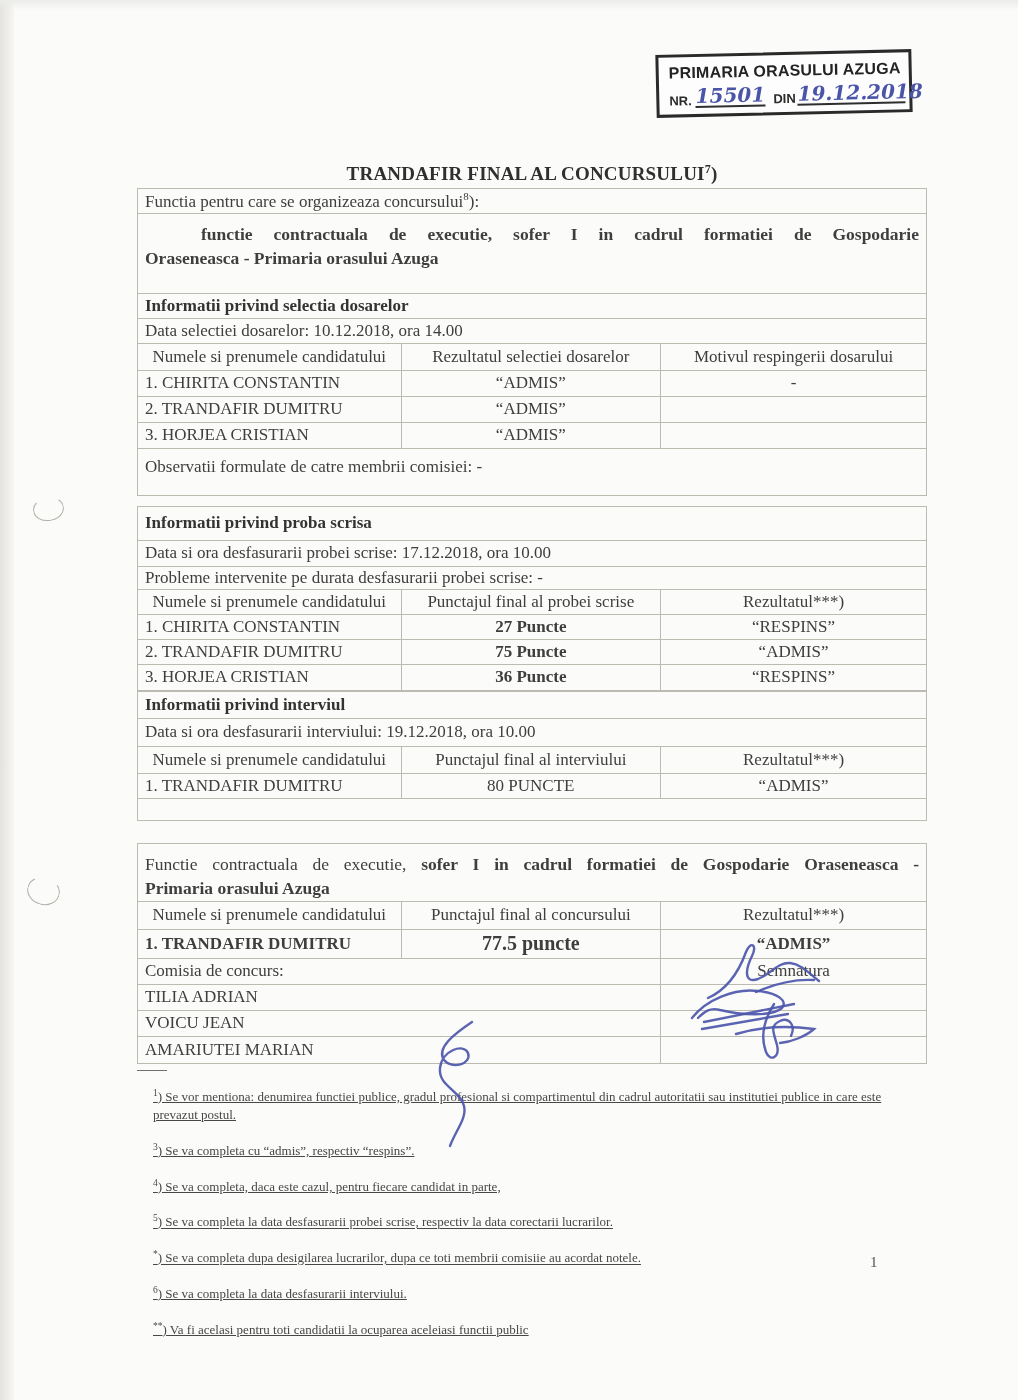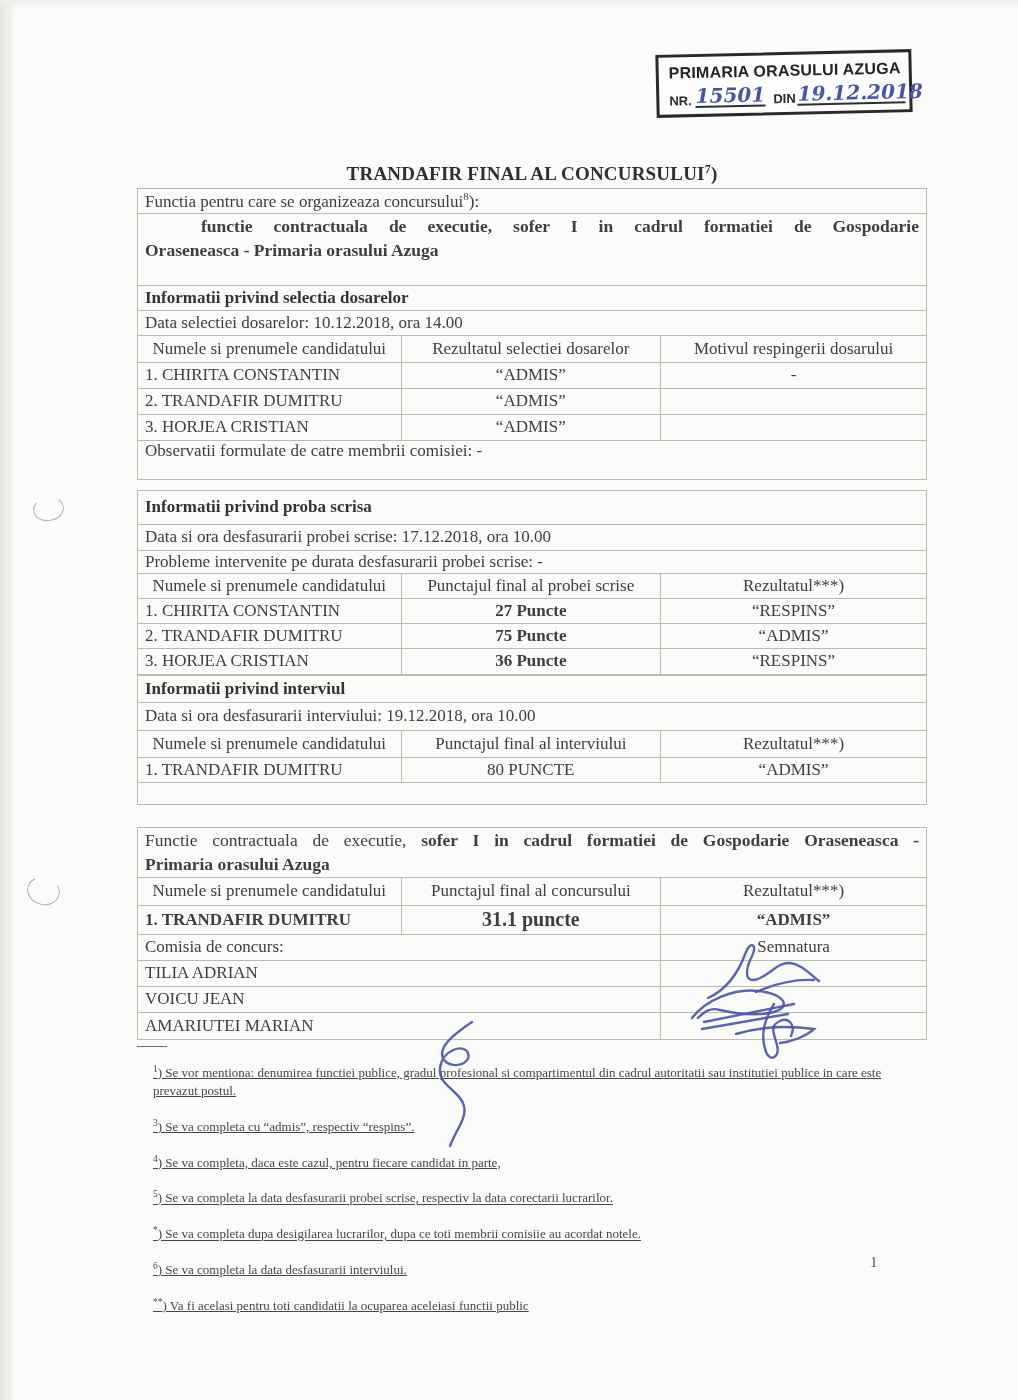--- a/index.html
+++ b/index.html
@@ -43,21 +43,21 @@
   .doc-title sup{font-size:12px;}
   
   .doc{position:absolute;left:137px;top:188px;width:790px;}
   table{border-collapse:collapse;width:100%;table-layout:fixed;}
   td{
     border:1px solid #bdbab2;padding:1px 7px;font-size:17px;color:#3e3e3e;
     vertical-align:middle;overflow:visible;
   }
   .c{text-align:center;}
   .b{font-weight:bold;}
-  .top{vertical-align:top;padding-top:0;}
+  .top{vertical-align:top;padding-top:8px;}
   .sect-head{font-weight:bold;text-align:left;color:#333;}
   .gap{height:10px;}
   .gap-lg{height:22px;}
   sup{font-size:11px;}
   .justify-line{text-align:justify;text-align-last:justify;}
   .indent{text-indent:56px;}
   .jobline{font-size:17.5px;line-height:24px;}
   .score-big{font-size:20px;}
   
   .h23 td{height:20px;}  .h25 td{height:22px;}  .h26 td{height:23px;}
@@ -236,21 +236,21 @@
         <div class="b">Primaria orasului Azuga</div>
       </td>
     </tr>
     <tr class="h28">
       <td class="c">Numele si prenumele candidatului</td>
       <td class="c">Punctajul final al concursului</td>
       <td class="c">Rezultatul***)</td>
     </tr>
     <tr class="h29">
       <td class="b">1. TRANDAFIR DUMITRU</td>
-      <td class="c b score-big">31.1 puncte</td>
+      <td class="c b score-big">77.5 puncte</td>
       <td class="c b">“ADMIS”</td>
     </tr>
     <tr class="h26">
       <td colspan="2">Comisia de concurs:</td>
       <td class="c">Semnatura</td>
     </tr>
     <tr class="h26">
       <td colspan="2">TILIA ADRIAN</td>
       <td></td>
     </tr>

